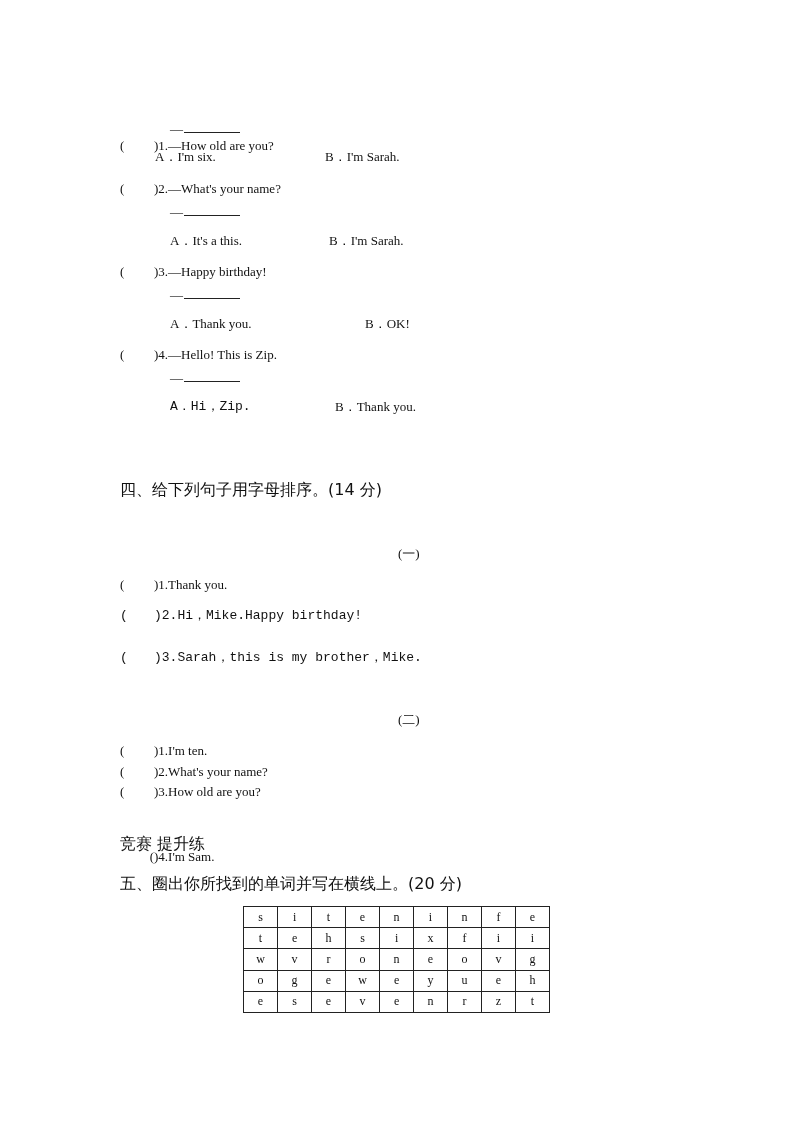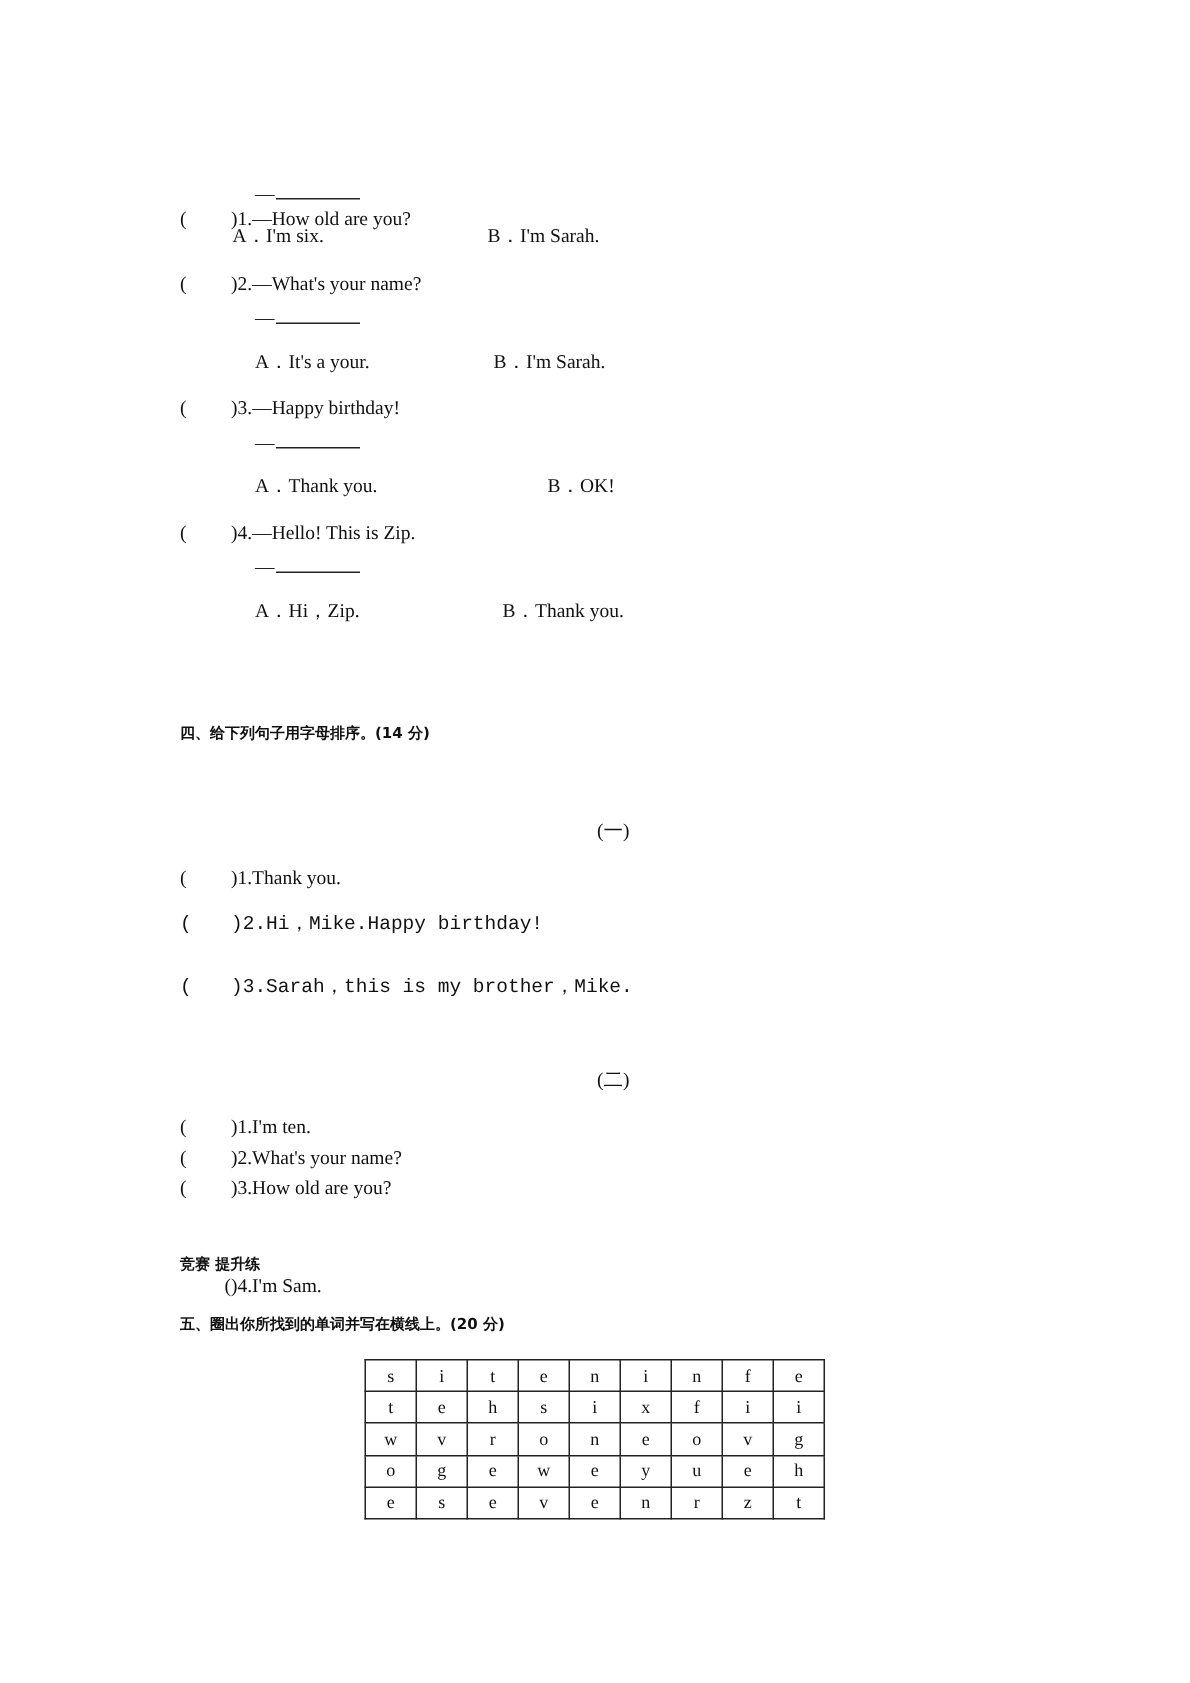--- a/index.html
+++ b/index.html
@@ -2,21 +2,21 @@
 <html><head>
   <meta charset="utf-8">
   <style>
     html, body { margin: 0; padding: 0; background: #ffffff; }
     body {
       width: 793px; height: 1122px; position: relative; overflow: hidden;
       font-family: "Liberation Serif", "DejaVu Serif", serif;
       color: #111111; font-size: 13px;
     }
     .abs { position: absolute; white-space: nowrap; line-height: 16px; }
-    .cn { font-family: "DejaVu Sans", "Liberation Sans", sans-serif; font-size: 10px; font-weight: bold; }
+    .cn { font-family: "DejaVu Sans", "Liberation Sans", sans-serif; font-size: 16px; }
     .paren { display: inline-block; width: 34px; }
     .ans-line { display: inline-block; width: 56px; border-bottom: 1px solid #222; height: 10px; vertical-align: baseline; margin-left: 1px; }
     .center-label { position: absolute; left: 398px; }
     table.grid {
       position: absolute; left: 243px; top: 906px;
       border-collapse: collapse; width: 307px; height: 107px;
       font-family: "Liberation Serif", serif; font-size: 12px;
     }
     table.grid td {
       border: 1px solid #222; text-align: center; width: 34px; height: 20px; padding: 0;
@@ -28,35 +28,35 @@
 <div>
   <div class="abs" style="left:120px;top:98px;margin-top:40px;"><span class="paren">(</span><span>)1.</span><span>—How old are you?</span></div>
   <div class="abs" style="left:170px;top:121px;"><span>—</span><span class="ans-line"></span></div>
   <div class="abs" style="left:155px;top:149px;text-align:right;">A．I'm six.</div>
   <div class="abs" style="left:325px;top:149px;">B．I'm Sarah.</div>
 </div>
 
 <div>
   <div class="abs" style="left:120px;top:181px;"><span class="paren">(</span><span>)2.</span><span>—What's your name?</span></div>
   <div class="abs" style="left:170px;top:204px;"><span>—</span><span class="ans-line"></span></div>
-  <div class="abs" style="left:170px;top:233px;">A．It's a your.</div>
+  <div class="abs" style="left:170px;top:233px;">A．It's a this.</div>
   <div class="abs" style="left:329px;top:233px;">B．I'm Sarah.</div>
 </div>
 
 <div>
   <div class="abs" style="left:120px;top:264px;"><span class="paren">(</span><span>)3.</span><span>—Happy birthday!</span></div>
   <div class="abs" style="left:170px;top:287px;"><span>—</span><span class="ans-line"></span></div>
   <div class="abs" style="left:170px;top:316px;">A．Thank you.</div>
   <div class="abs" style="left:335px;top:316px;margin-left:30px;">B．OK!</div>
 </div>
 
 <div>
   <div class="abs" style="left:120px;top:347px;"><span class="paren">(</span><span>)4.</span><span>—Hello! This is Zip.</span></div>
   <div class="abs" style="left:170px;top:370px;"><span>—</span><span class="ans-line"></span></div>
-  <div class="abs" style="left:170px;top:399px;">A．Hi，Zip.</div>
+  <div class="abs" style="left:170px;top:399px;font-family:Liberation Mono, monospace;">A．Hi，Zip.</div>
   <div class="abs" style="left:335px;top:399px;text-align:center;">B．Thank you.</div>
 </div>
 
 <div class="abs cn" style="left:120px;top:482px;">四、给下列句子用字母排序。(14 分)</div>
 
 <div class="abs center-label" style="top:546px;">(一)</div>
 <div class="abs" style="left:120px;top:577px;"><span class="paren">(</span><span>)1.Thank you.</span></div>
 <div class="abs" style="left:120px;top:608px;font-family:Liberation Mono, monospace;"><span class="paren">(</span><span>)2.Hi，Mike.Happy birthday!</span></div>
 <div class="abs" style="left:120px;top:650px;font-family:Liberation Mono, monospace;"><span class="paren">(</span><span>)3.Sarah，this is my brother，Mike.</span></div>
 

